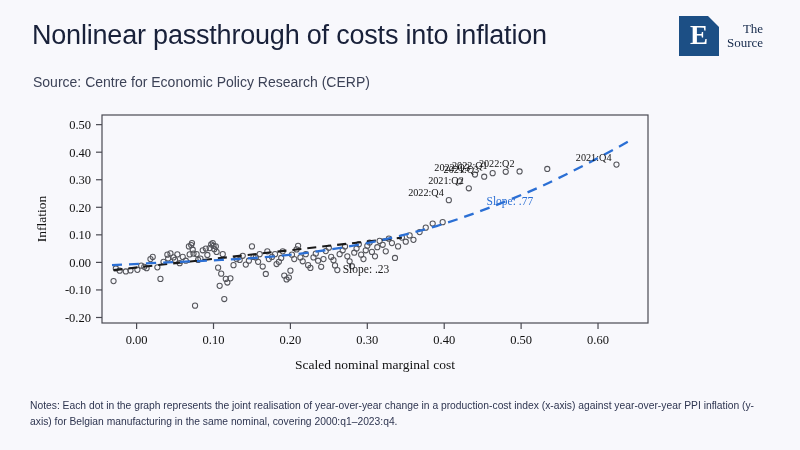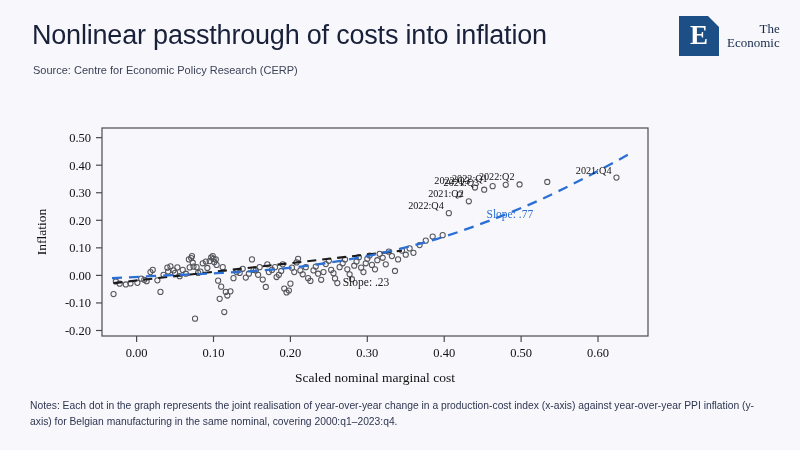--- a/index.html
+++ b/index.html
@@ -25,22 +25,22 @@
     position: absolute;
     left: 32px; top: 20px;
     font-size: 27px;
     font-weight: 400;
     color: #19213a;
     letter-spacing: -0.2px;
     white-space: nowrap;
   }
   #source-line {
     position: absolute;
-    left: 33px; top: 64px;
-    font-size: 11px;
+    left: 33px; top: 74px;
+    font-size: 14px;
     color: #3c4257;
     white-space: nowrap;
   }
 
   
   #logo {
     position: absolute;
     left: 679px; top: 14px;
     width: 104px; height: 44px;
     display: flex;
@@ -80,21 +80,21 @@
     color: #14284a;
     font-size: 13px;
     line-height: 14.5px;
     font-weight: 400;
     text-align: right;
   }
 
   
   #chart-wrap {
     position: absolute;
-    left: 28px; top: 109px;
+    left: 28px; top: 96px;
     width: 640px; height: 280px;
   }
   #chart-svg { display: block; }
 
   
   #notes {
     position: absolute;
     left: 30px; top: 398px;
     width: 745px;
     font-size: 10.3px;
@@ -109,21 +109,21 @@
   <div id="page-title">Nonlinear passthrough of costs into inflation</div>
   <div id="source-line">Source: Centre for Economic Policy Research (CERP)</div>
 
   <div id="logo">
     <div id="logo-mark">
       <div class="letter">E</div>
       <div class="fold"></div>
     </div>
     <div id="logo-text">
       <div>The</div>
-      <div>Economic</div>
+      <div>Source</div>
     </div>
   </div>
 </div>
 
 <div id="chart-wrap">
   <svg id="chart-svg" width="640" height="280" viewBox="0 0 640 280">
     <g id="g-yticklabels">
         <text x="63" y="33.142384105960275" text-anchor="end" font-family="Liberation Serif, serif" font-size="12.5" fill="#111">0.50</text>
         <text x="63" y="60.692052980132445" text-anchor="end" font-family="Liberation Serif, serif" font-size="12.5" fill="#111">0.40</text>
         <text x="63" y="88.24172185430464" text-anchor="end" font-family="Liberation Serif, serif" font-size="12.5" fill="#111">0.30</text>

